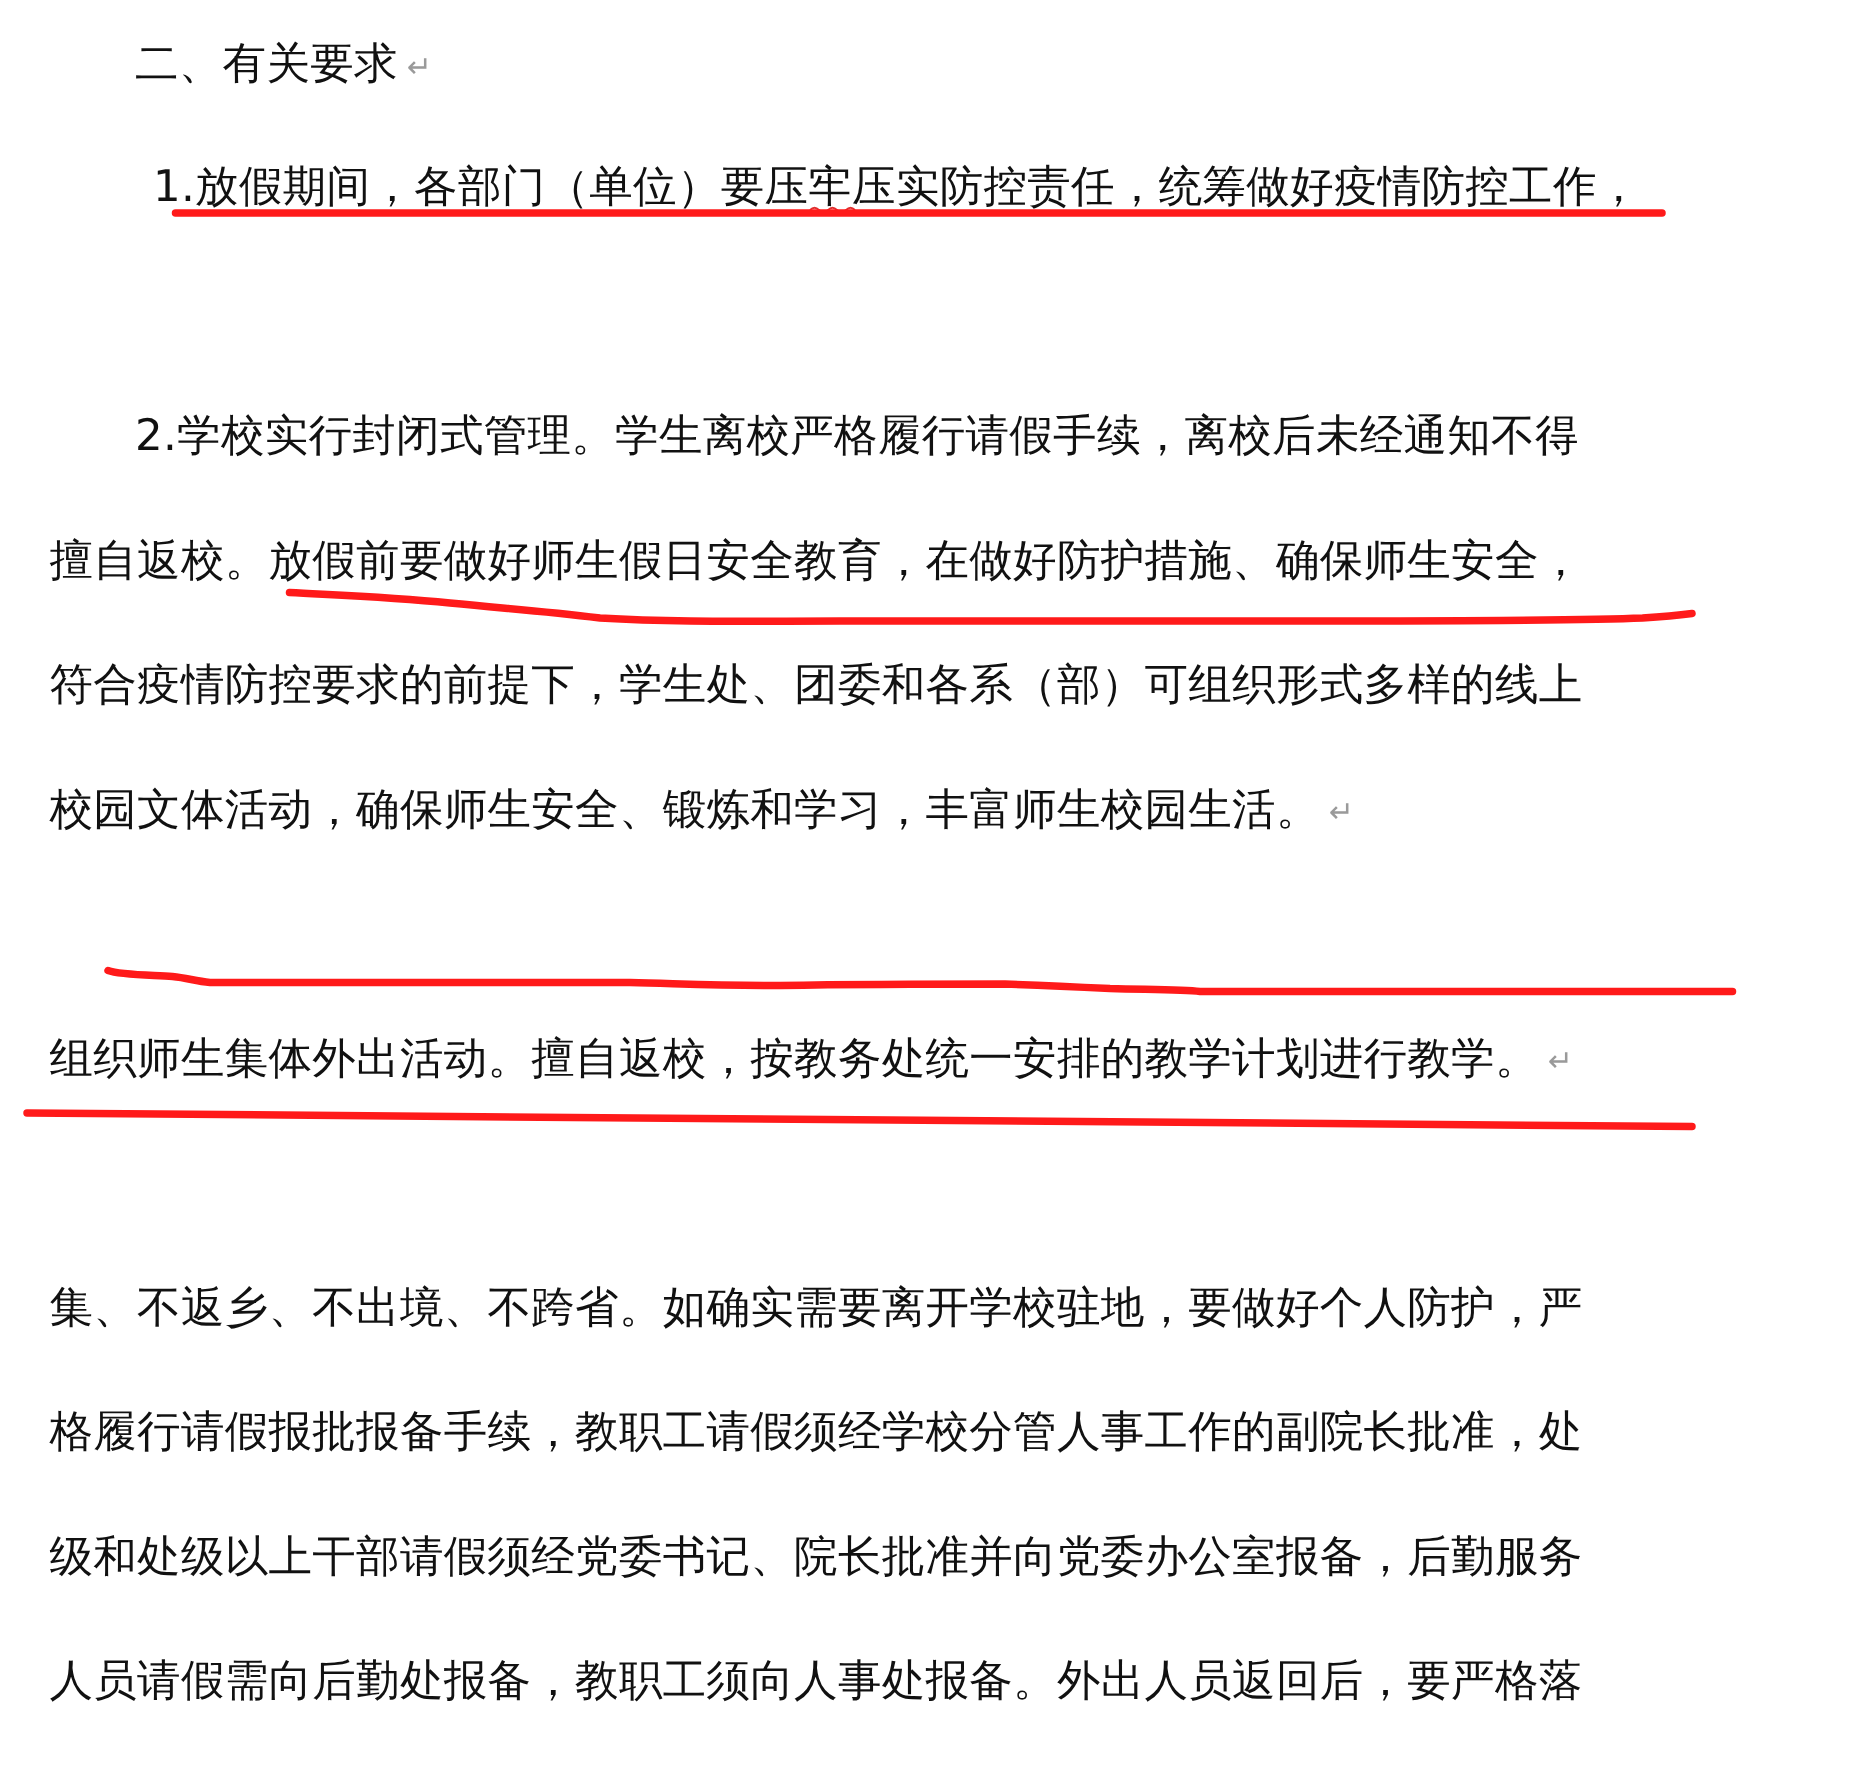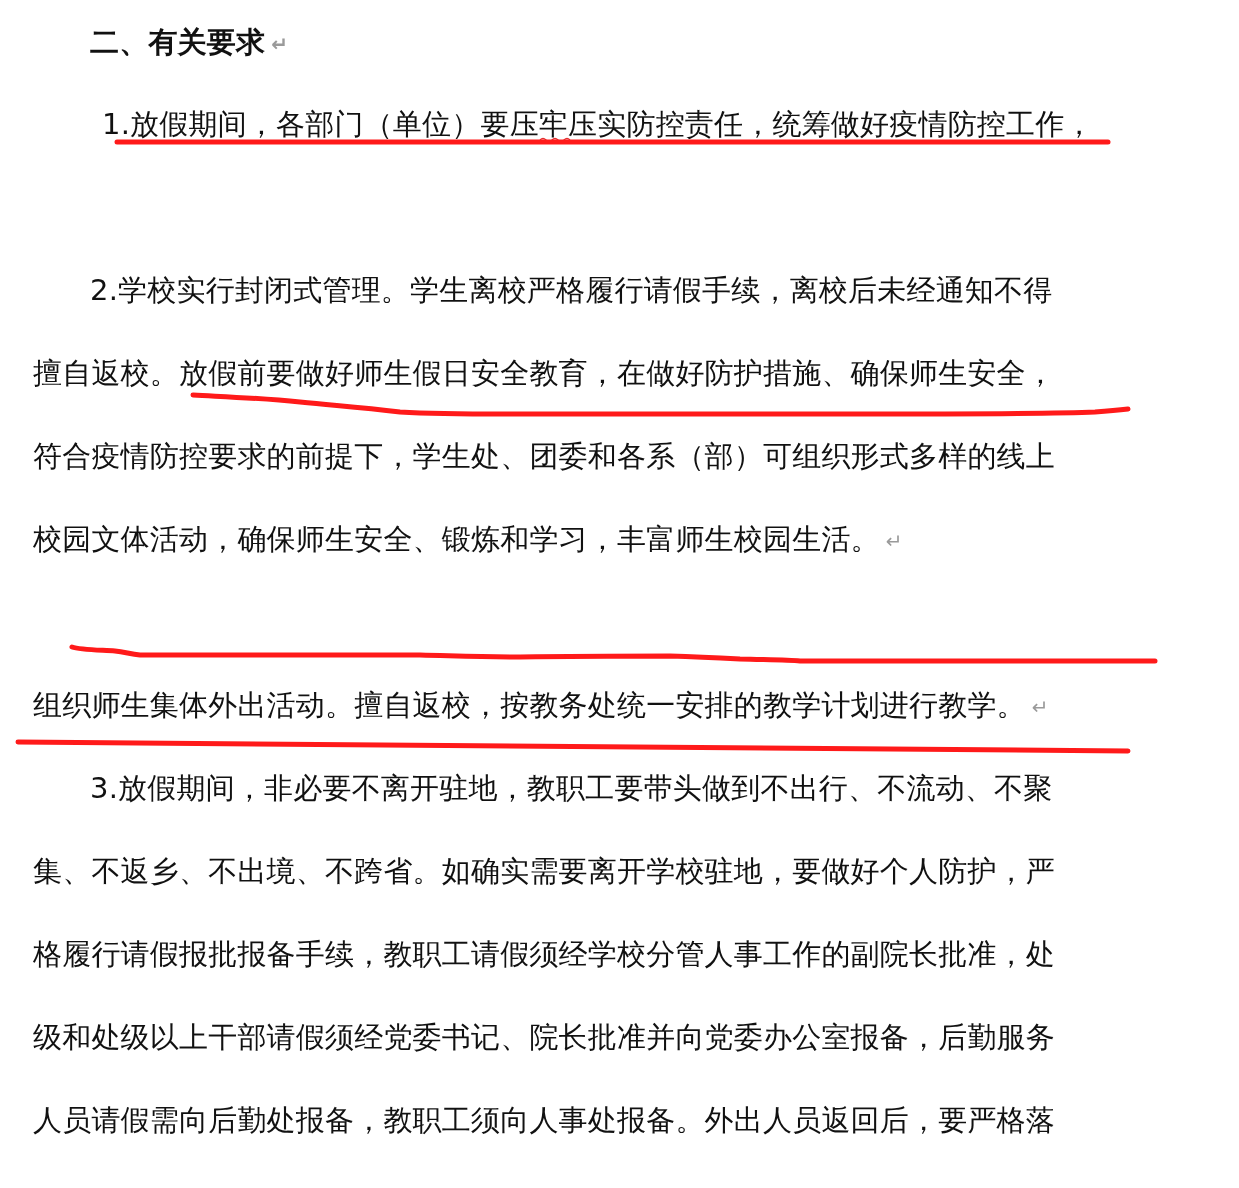--- a/index.html
+++ b/index.html
@@ -25,21 +25,21 @@
     .line {
       position: absolute;
       left: 0;
       white-space: nowrap;
       font-size: 29px;
       line-height: 40px;
       height: 40px;
       letter-spacing: 0.2px;
     }
     .heading {
-      font-weight: bold;
+      font-weight: normal;
       font-size: 29px;
     }
     .pilcrow {
       color: #9a9a9a;
       font-size: 20px;
       margin-left: 6px;
       vertical-align: middle;
     }
     .underlines {
       position: absolute;
@@ -78,23 +78,20 @@
 
   <div class="line" style="left:33px; top:519px;">
     <span>校园文体活动，确保师生安全、锻炼和学习，丰富师生校园生活。</span><span class="pilcrow">↵</span>
   </div>
 
 
   <div class="line" style="left:33px; top:685px;">
     <span>组织师生集体外出活动。擅自返校，按教务处统一安排的教学计划进行教学。</span><span class="pilcrow">↵</span>
   </div>
 
-  <div class="line" style="left:90px; top:768px;">
-    <span>3.放假期间，非必要不离开驻地，教职工要带头做到不出行、不流动、不聚</span>
-  </div>
 
   <div class="line" style="left:33px; top:851px;">
     <span>集、不返乡、不出境、不跨省。如确实需要离开学校驻地，要做好个人防护，严</span>
   </div>
 
   <div class="line" style="left:33px; top:934px;">
     <span>格履行请假报批报备手续，教职工请假须经学校分管人事工作的副院长批准，处</span>
   </div>
 
   <div class="line" style="left:33px; top:1017px;">

